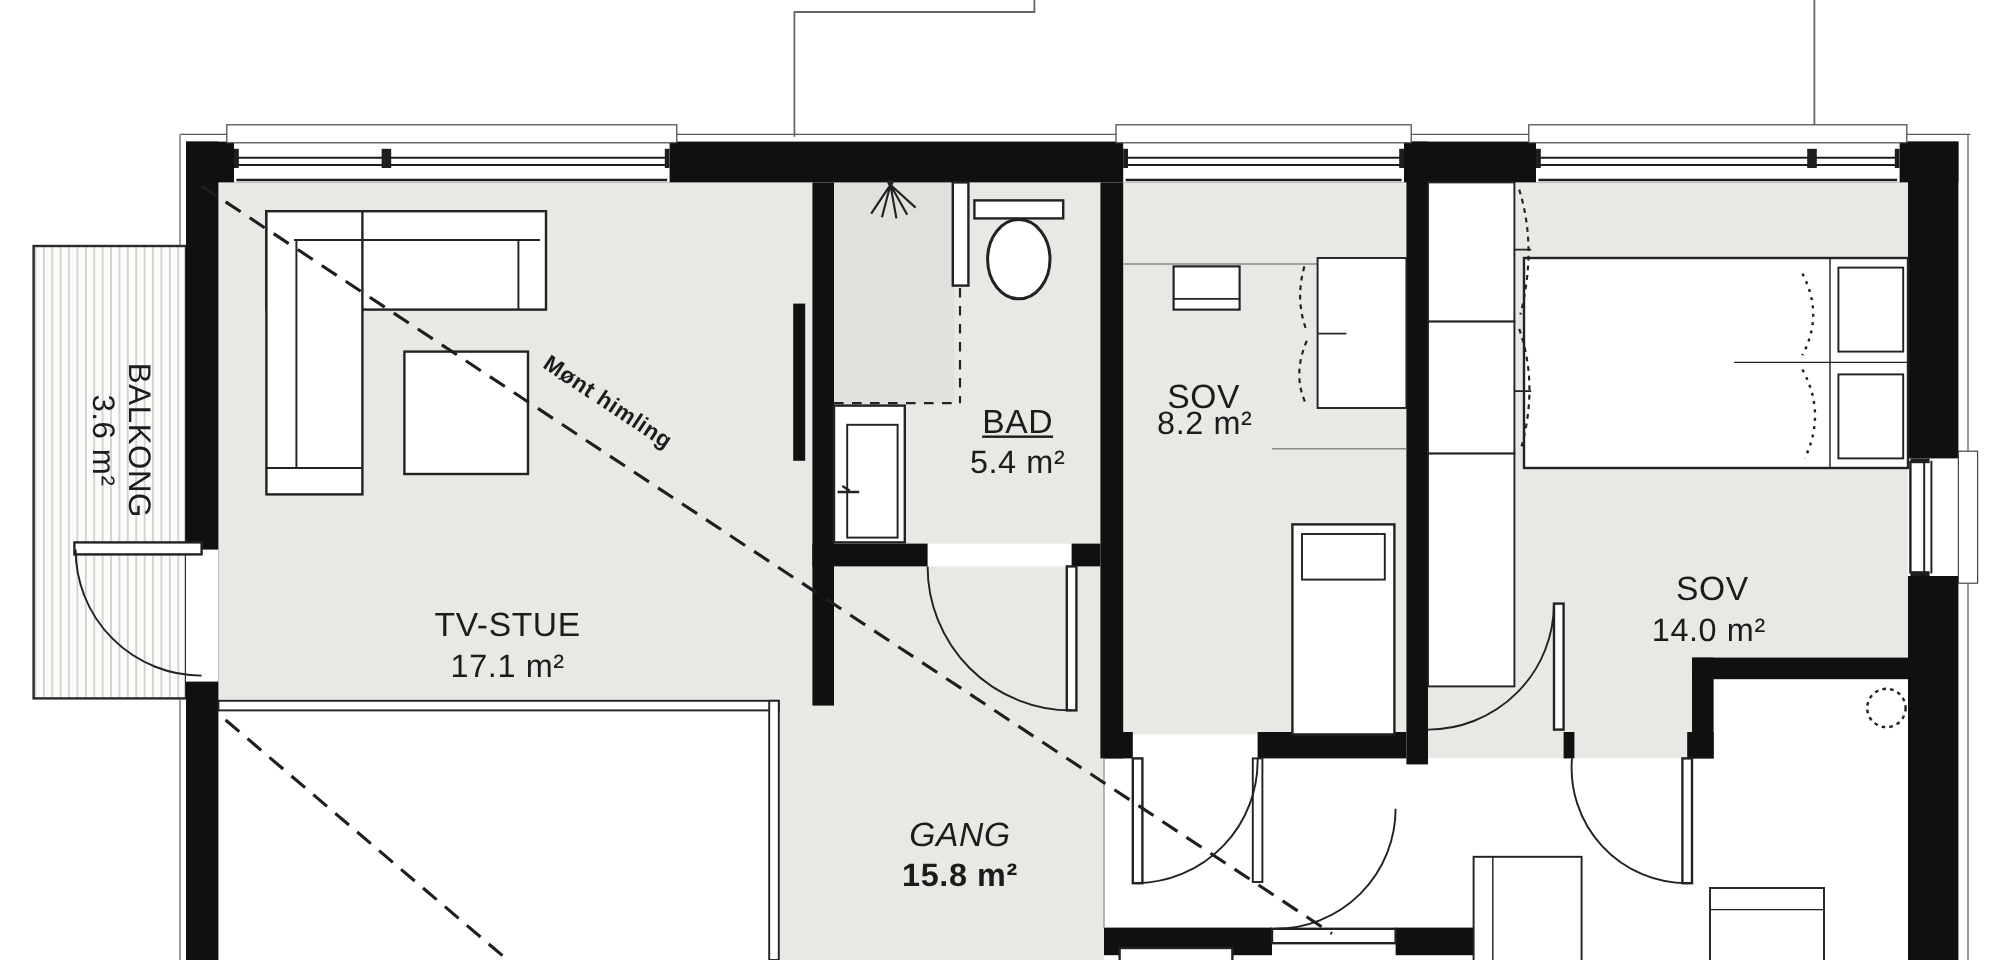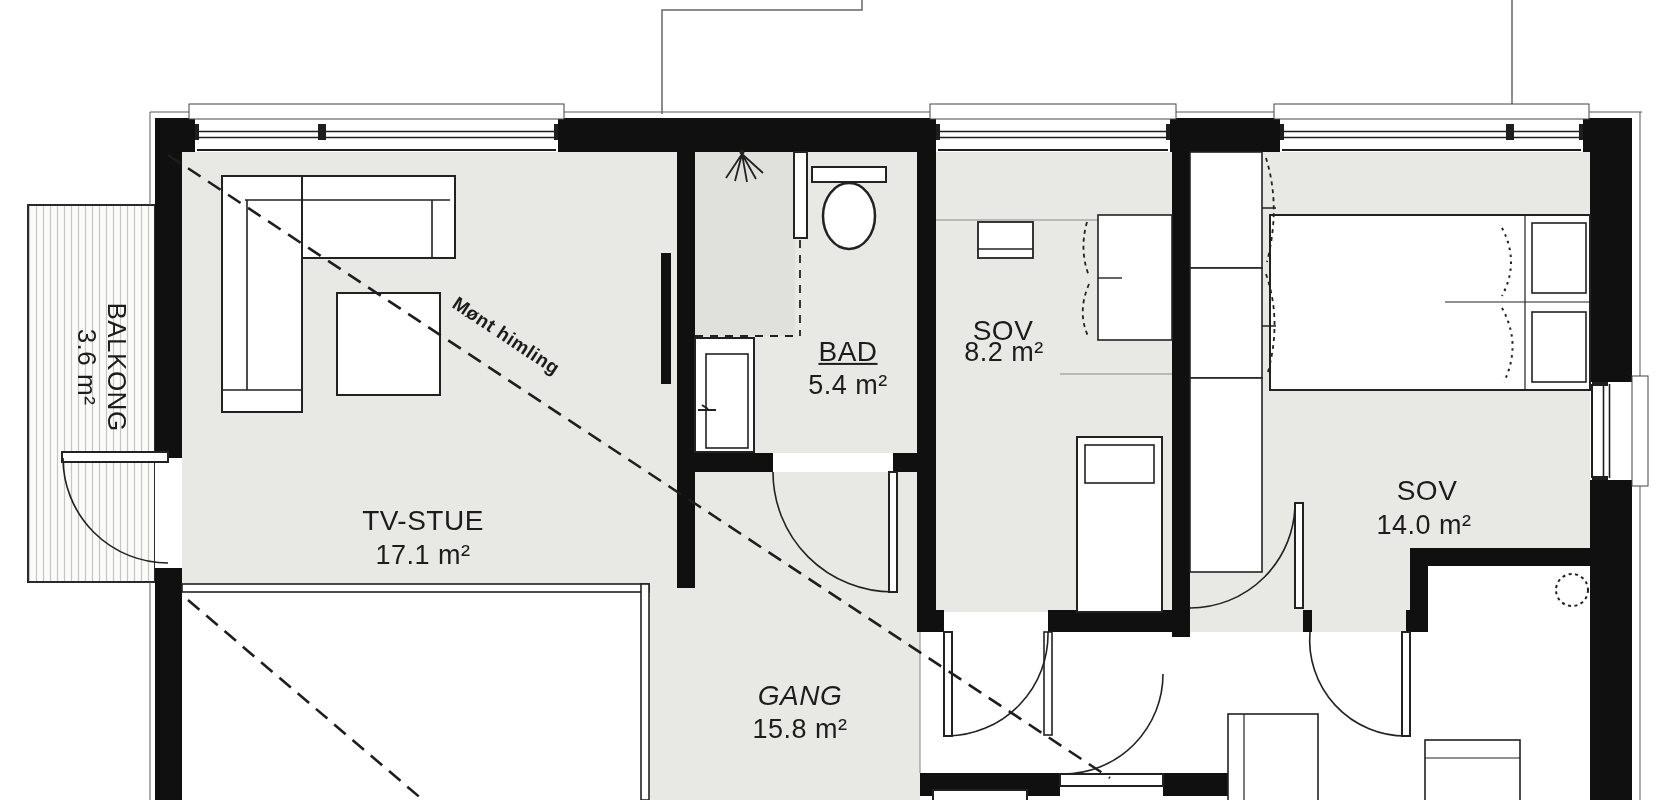--- a/index.html
+++ b/index.html
@@ -233,21 +233,21 @@
 <div class="lbl name" style="left:848px;top:352px;text-decoration:underline;">BAD</div>
 <div class="lbl area" style="left:848px;top:386px;">5.4 m²</div>
 
 <div class="lbl name" style="left:1003px;top:331px;">SOV</div>
 <div class="lbl area" style="left:1004px;top:353px;">8.2 m²</div>
 
 <div class="lbl name" style="left:1427px;top:491px;">SOV</div>
 <div class="lbl area" style="left:1424px;top:526px;text-align:right;">14.0 m²</div>
 
 <div class="lbl name" style="left:800px;top:696px;font-style:italic;">GANG</div>
-<div class="lbl area" style="left:800px;top:730px;">15.8 m²</div>
+<div class="lbl area" style="left:800px;top:730px;font-weight:bold;">15.8 m²</div>
 
 <div class="lbl rot" style="left:101px;top:367px;">
   <div>BALKONG</div>
   <div>3.6 m²</div>
 </div>
 
 <div class="lbl ceil" style="left:506px;top:336px;">Mønt himling</div>
 
 </div>
 

